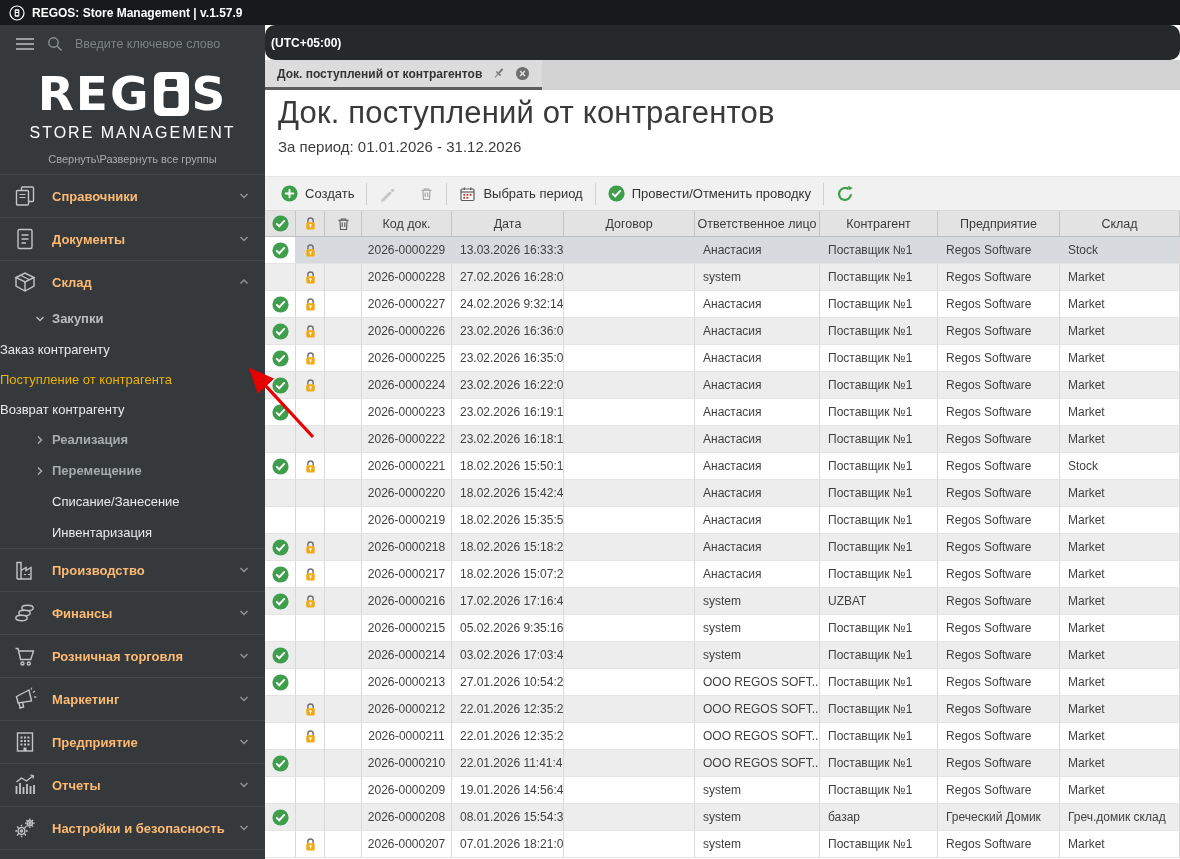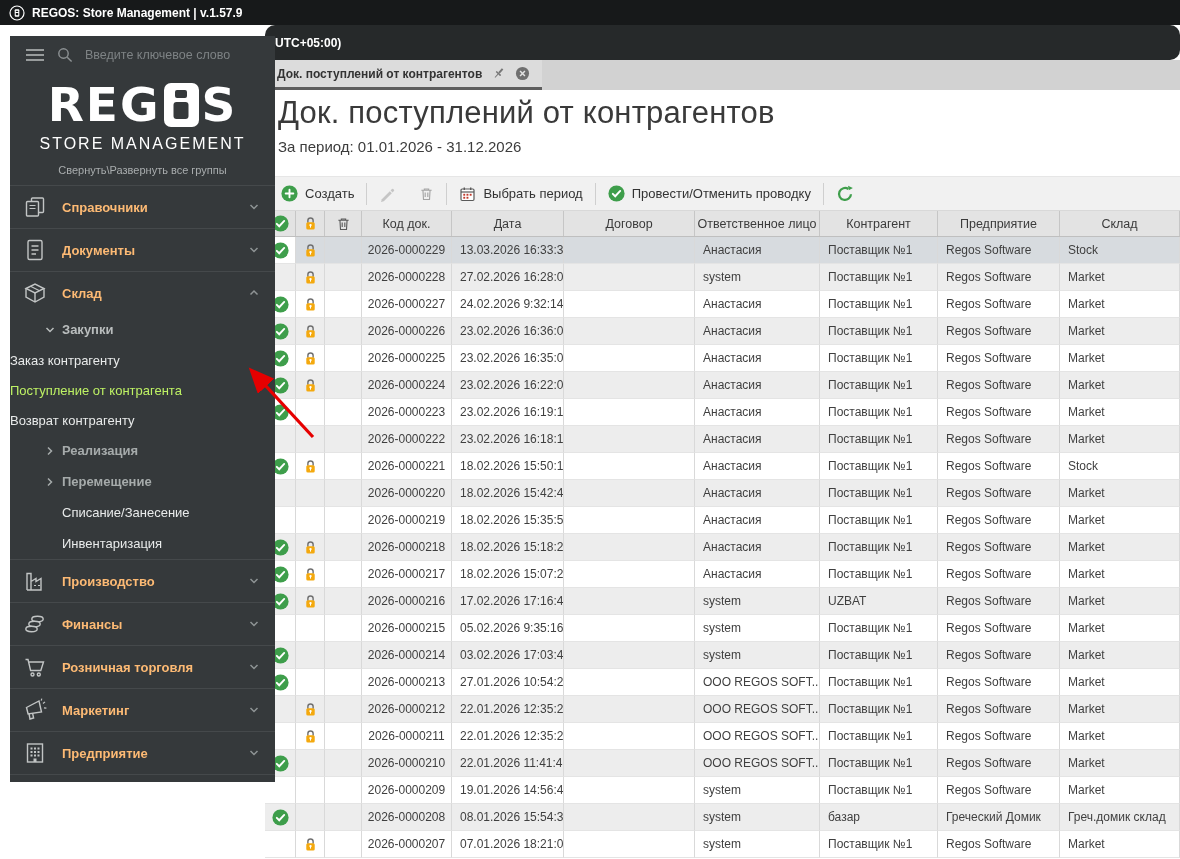--- a/index.html
+++ b/index.html
@@ -7,22 +7,22 @@
   body { position:relative; overflow:hidden; background:#fff;
          font-family:"Liberation Sans", sans-serif; }
   .ic { display:inline-flex; align-items:center; justify-content:center; line-height:0; }
 
   
   .titlebar { position:absolute; top:0; left:0; width:1180px; height:25px; background:#17191a;
               color:#fff; display:flex; align-items:center; gap:7px; padding:0 9px;
               font-size:12px; font-weight:bold; z-index:6; }
 
   
-  .sidebar { position:absolute; top:36px; left:0; width:265px; height:746px;
-             background:#35393b; color:#c6c9c9; z-index:5; overflow:hidden;margin-left:10px; }
+  .sidebar { position:absolute; top:25px; left:0; width:265px; height:834px;
+             background:#35393b; color:#c6c9c9; z-index:5; overflow:hidden; }
   .searchrow { height:37px; display:flex; align-items:center; gap:12px; padding:0 15px; }
   .searchrow .ph { color:#7e8385; font-size:12.5px; }
   .logo-wrap { text-align:center; padding-top:8px; }
   .logo-line { display:flex; align-items:center; justify-content:center; gap:1px;
                color:#fff; font-size:47px; font-weight:800; letter-spacing:2px;
                font-family:"DejaVu Sans", sans-serif; line-height:1; }
   .logo-o { display:inline-block; width:35px; height:44px; background:#fff; border-radius:7px;
             position:relative; margin:0 2px; }
   .logo-o::before { content:""; position:absolute; top:7px; left:50%; transform:translateX(-50%);
                     width:12px; height:8px; background:#35393b; border-radius:2px; }
@@ -33,21 +33,21 @@
 
   .menu-item { display:flex; align-items:center; position:relative; cursor:pointer; }
   .menu-item .chev { position:absolute; right:15px; color:#8f9495; }
   .menu-item.l0 { height:43px; border-top:1px solid #45494b; font-weight:bold; font-size:13px;
                   color:#fdba74; padding-left:12px; gap:14px; }
   .menu-item.l0 .mi { width:26px; color:#c2c5c5; }
   .menu-item.l1 { height:31px; font-size:13px; font-weight:bold; color:#a6abab; padding-left:34px; gap:6px; }
   .menu-item.l1.open { color:#b9bdbd; }
   .menu-item.l1.leaf { padding-left:52px; font-weight:normal; color:#e9ebeb; }
   .menu-item.l2 { height:30px; font-size:13px; color:#e9ebeb; }
-  .menu-item.l2.active { color:#bef264; }
+  .menu-item.l2.active { color:#eab308; }
 
   
   .main { position:absolute; left:265px; top:25px; width:915px; height:834px; background:#fff; }
   .main-top { height:35px; background:#26292a; color:#fff; font-weight:bold; font-size:12px;
               display:flex; align-items:center; padding-left:6px;border-radius:10px; }
   .tabbar { height:30px; background:#d2d2d2; display:flex; align-items:stretch; }
   .tab { background:#dcdcdc; display:flex; align-items:center; gap:9px; padding:0 12px;
          font-size:12px; font-weight:bold; color:#333; border-bottom:3px solid #5e5e5e; }
   .page-head { height:86px; padding:5px 13px 0; }
   .page-title { font-size:31px; font-weight:normal; color:#3a3a3a; letter-spacing:0.2px; }

